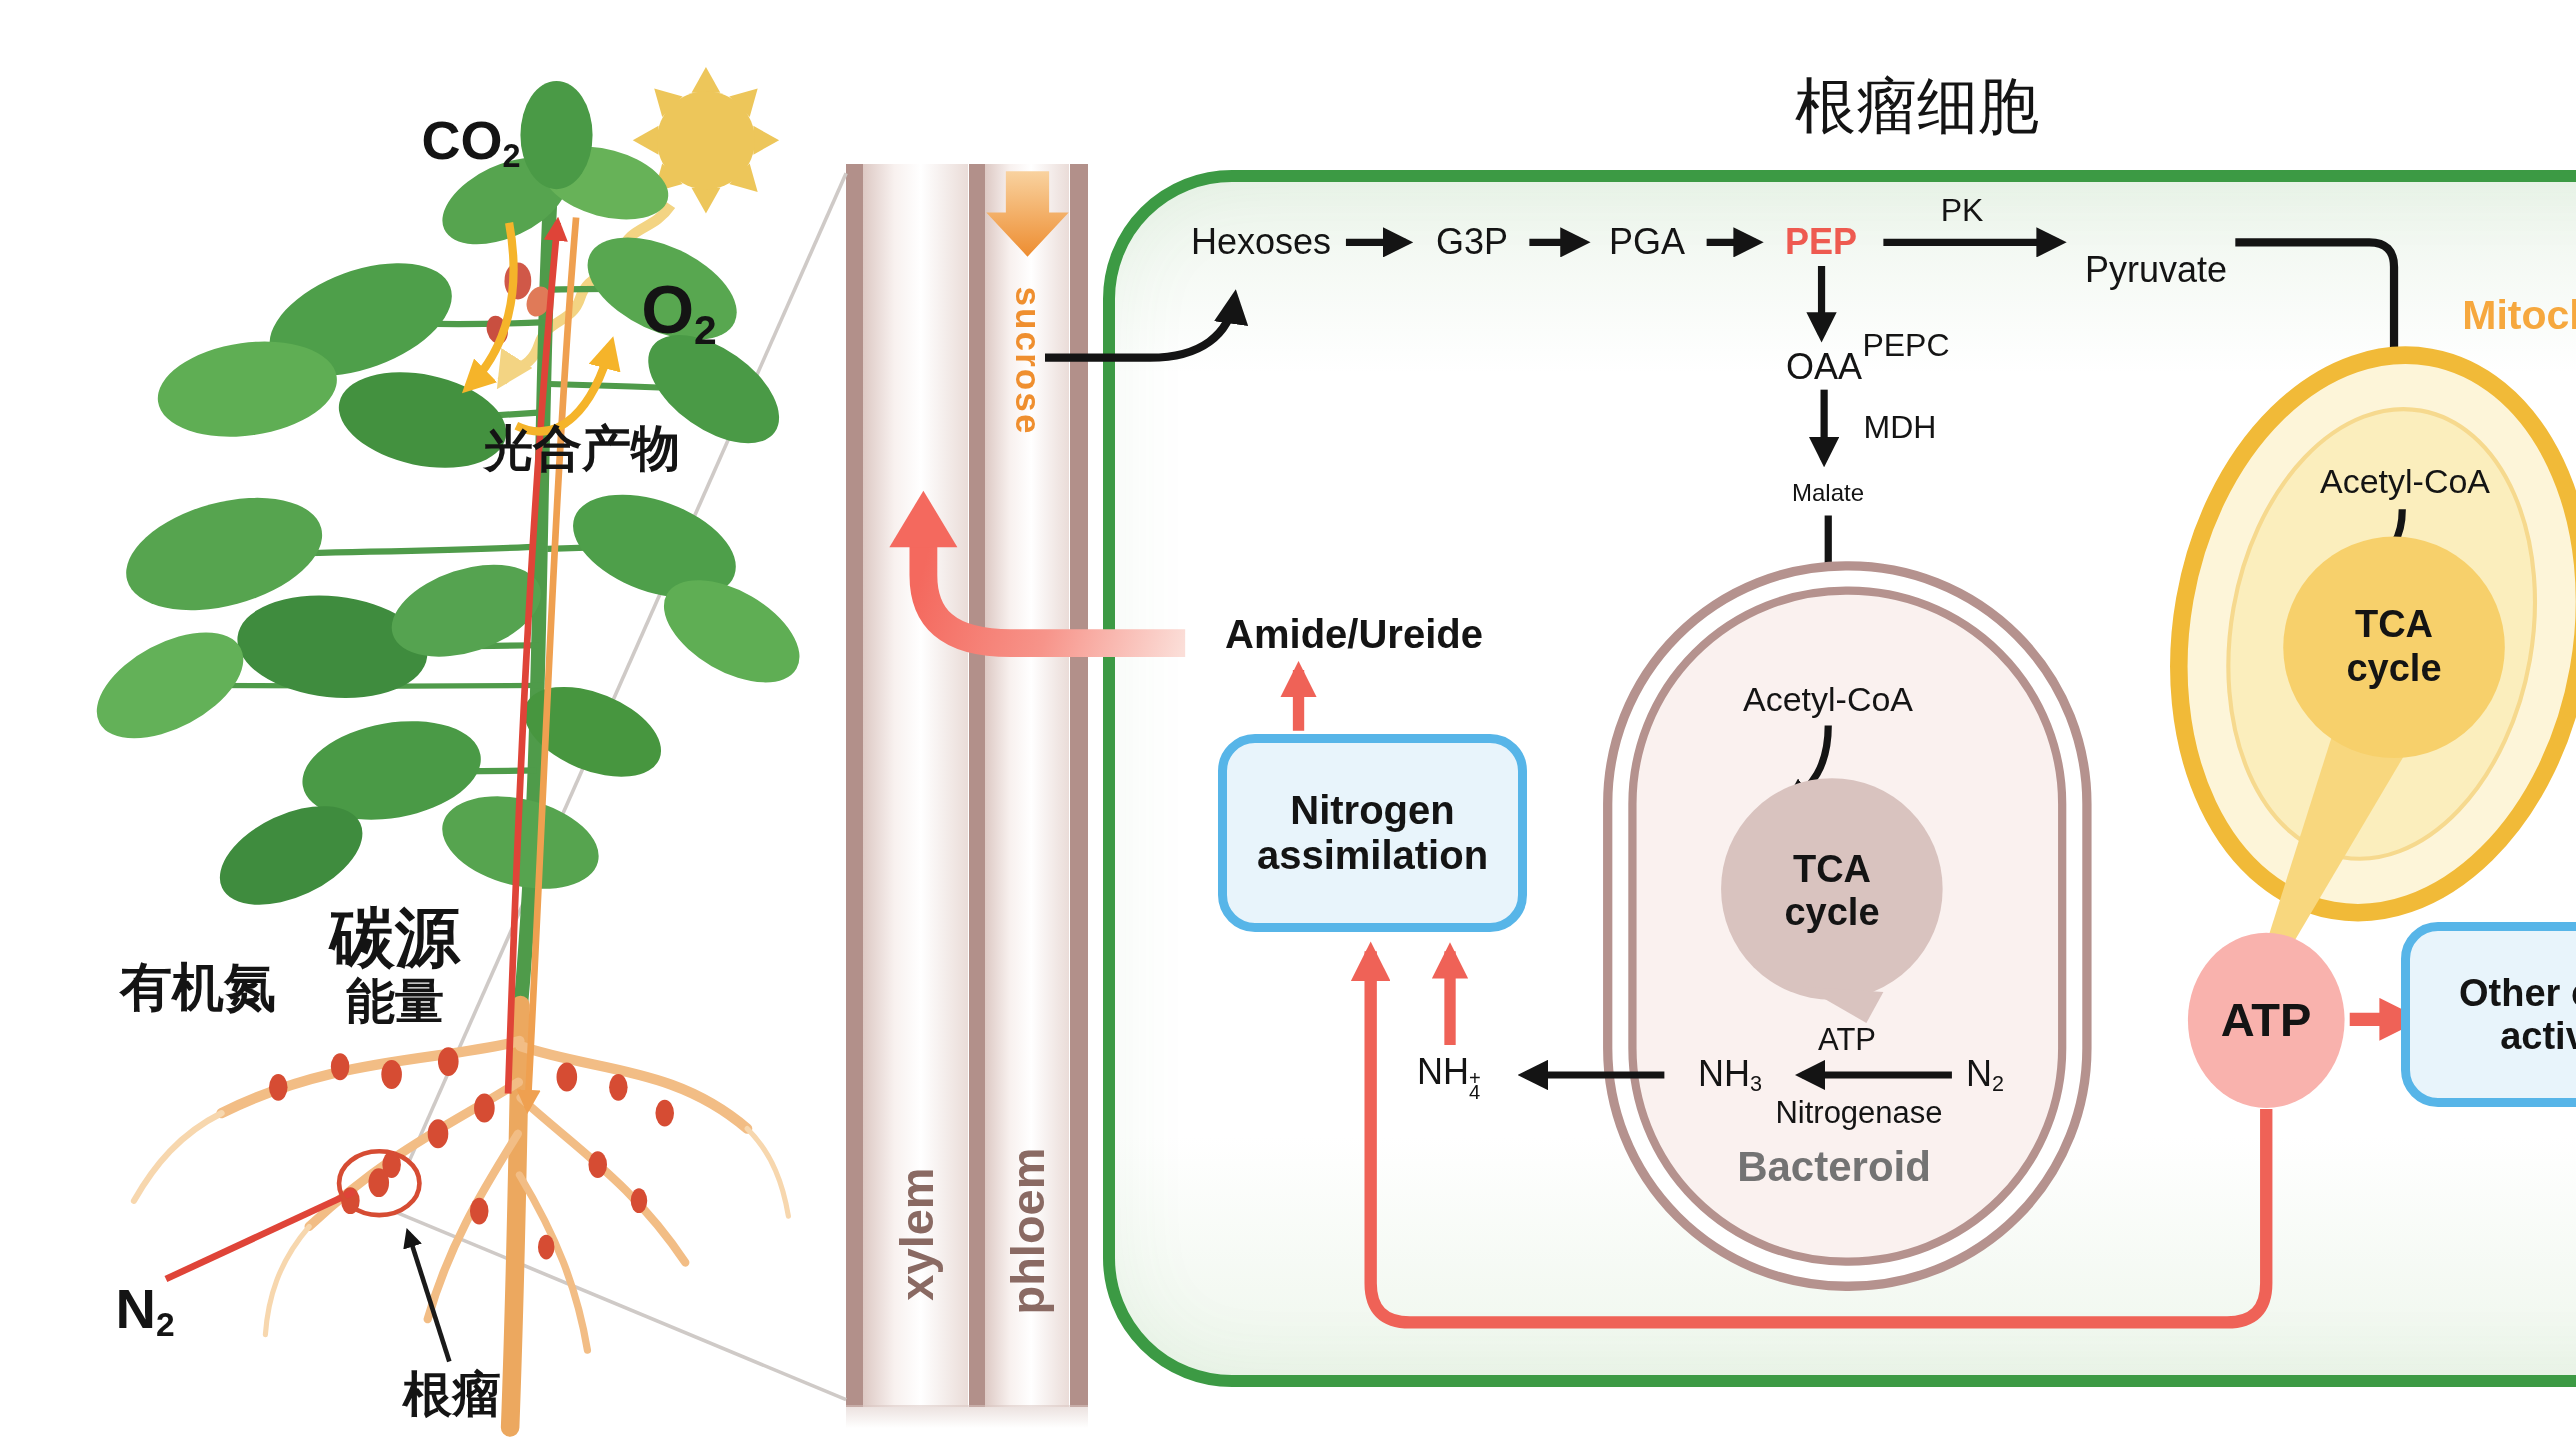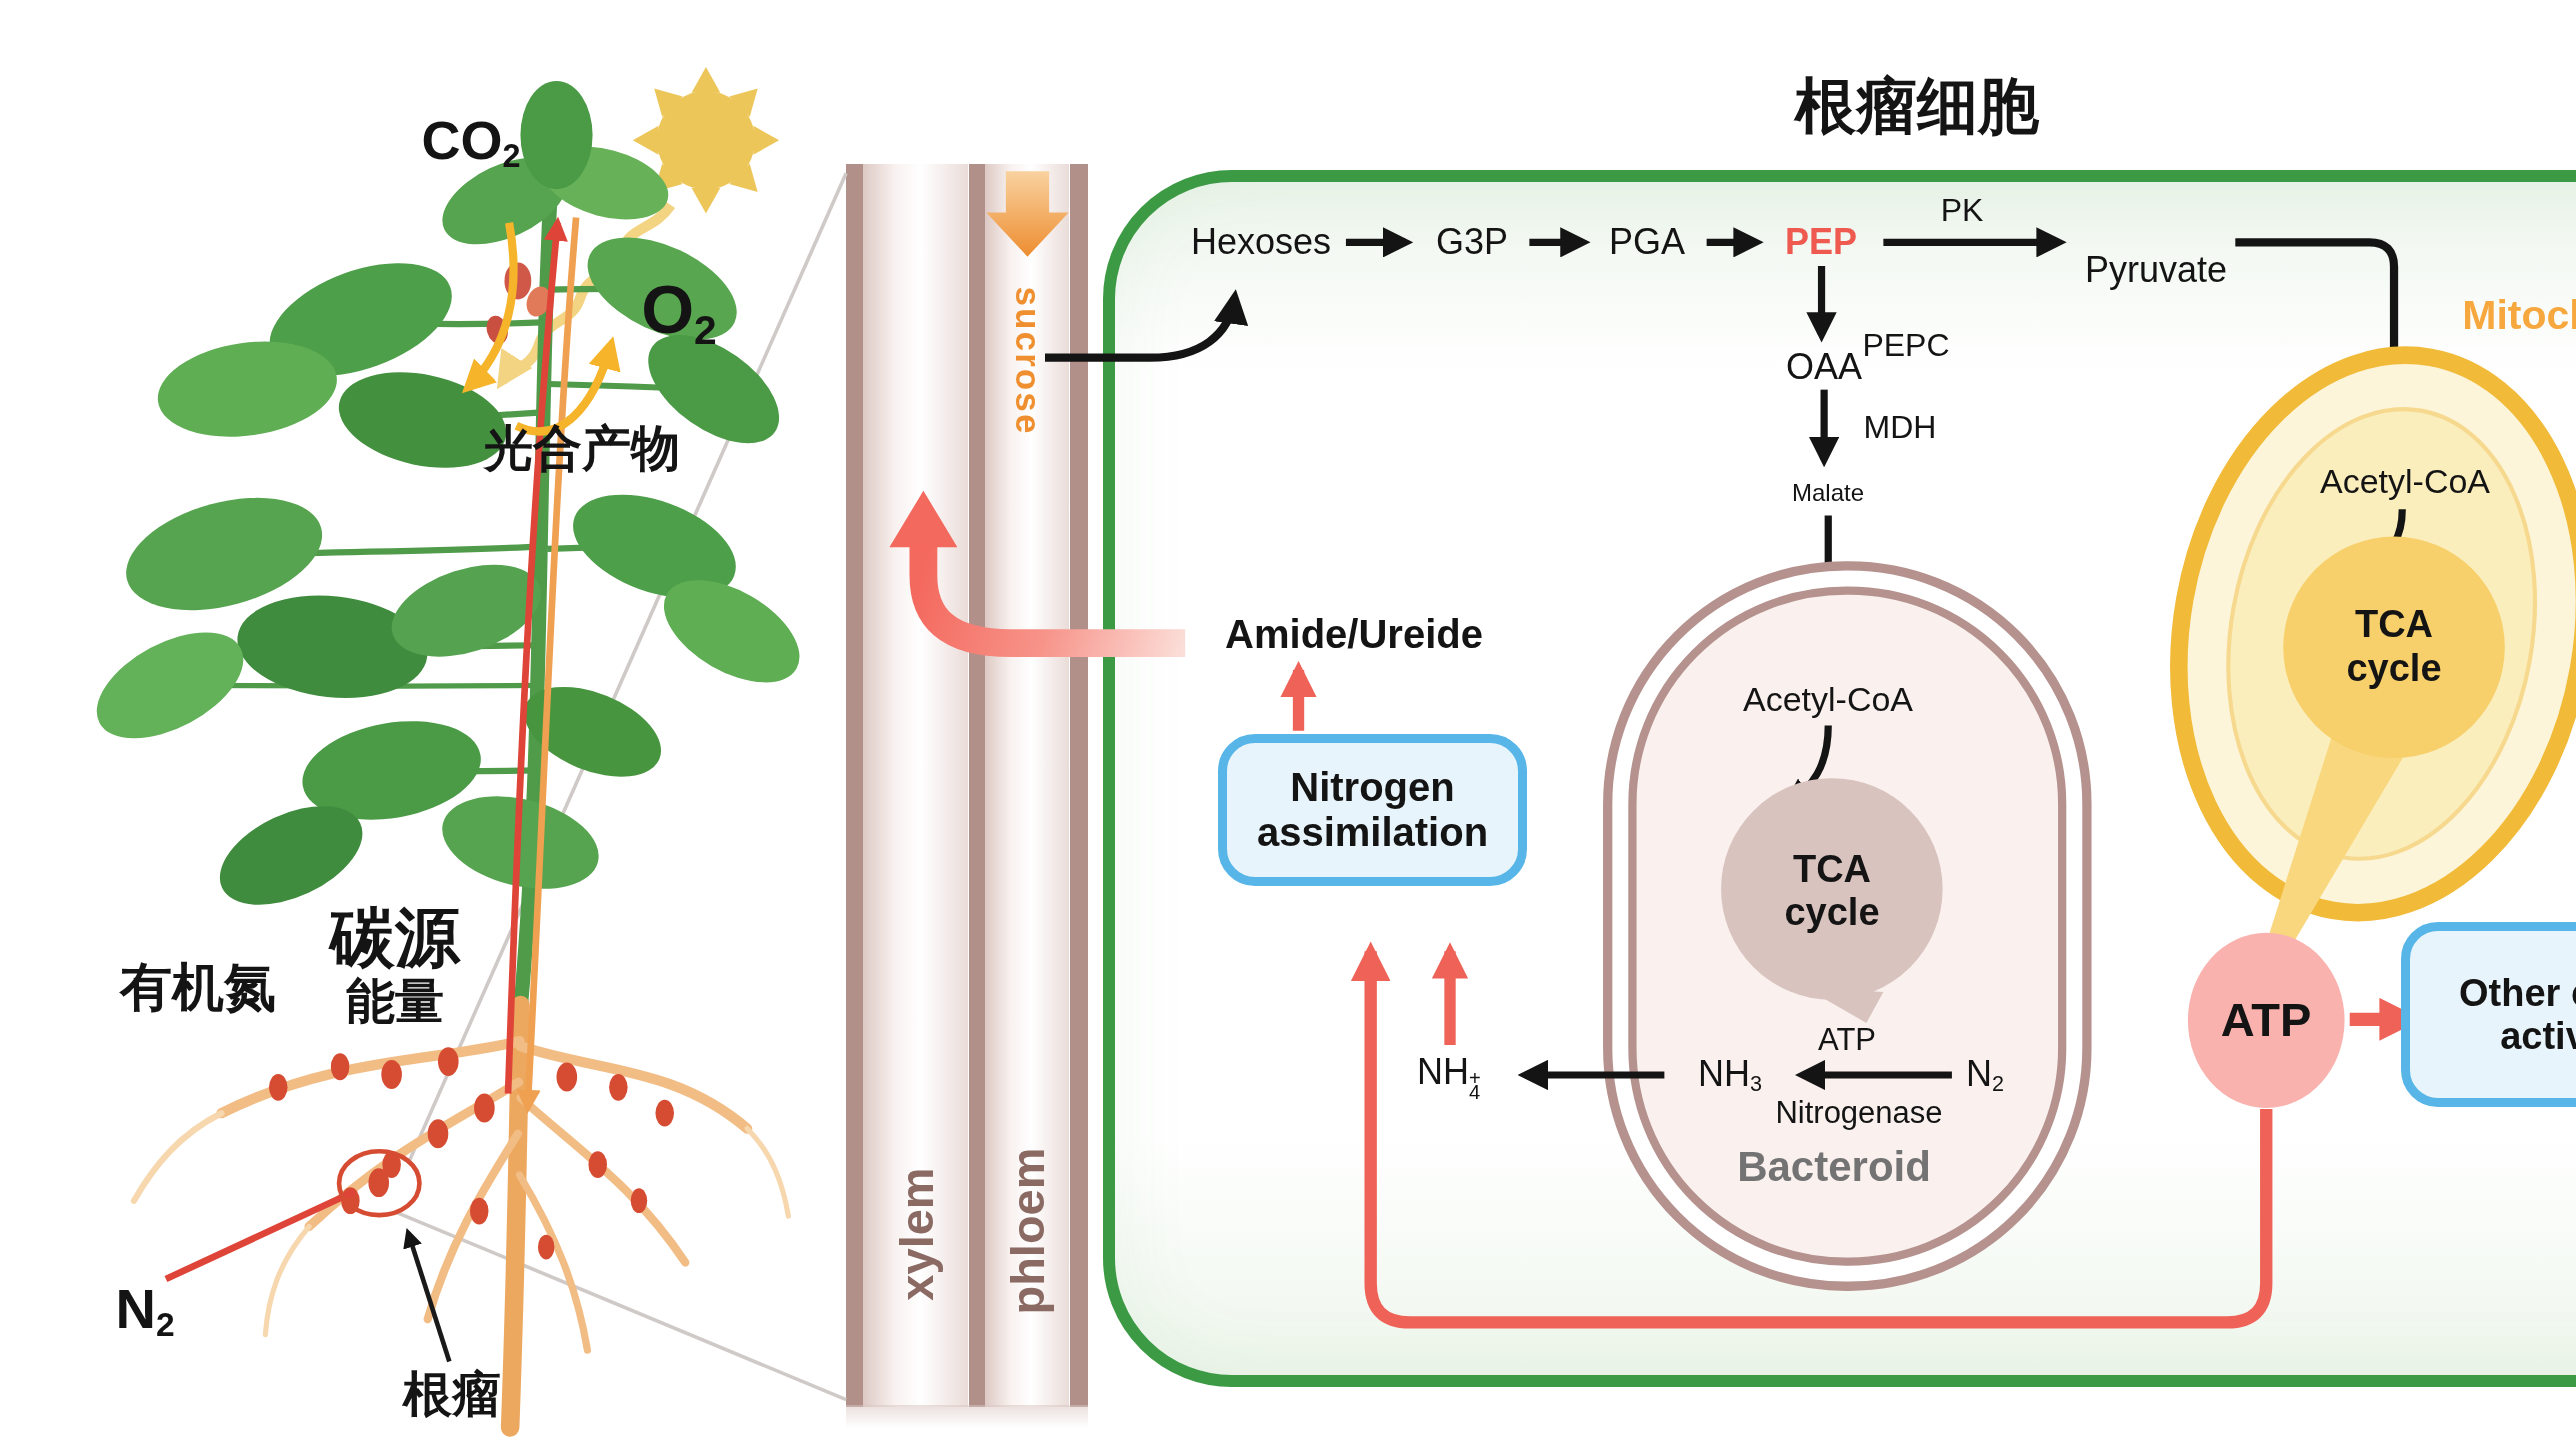--- a/index.html
+++ b/index.html
@@ -233,30 +233,30 @@
   <ellipse cx="4398" cy="1980" rx="152" ry="170" fill="#f9b2ad"></ellipse>
 
   <g fill="none" stroke="#ef6257">
     <line x1="4560" y1="1978" x2="4680" y2="1978" stroke-width="26" marker-end="url(#mR)"></line>
     <path d="M4398 2152 V2490 Q4398 2566 4322 2566 H2736 Q2660 2566 2660 2490 V1846" stroke-width="24" marker-end="url(#mR)"></path>
     <line x1="2814" y1="2028" x2="2814" y2="1846" stroke-width="22" marker-end="url(#mR)"></line>
     <line x1="2520" y1="1418" x2="2520" y2="1300" stroke-width="22" marker-end="url(#mR)"></line>
   </g>
 </svg>
 
-<div class="bluebox" style="left:1218px;top:734px;width:309px;height:152px;font-size:40px;">
+<div class="bluebox" style="left:1218px;top:734px;width:309px;height:198px;font-size:40px;">
   <span>Nitrogen</span>
   <span>assimilation</span>
 </div>
 <div class="bluebox" style="left:2401px;top:922px;width:361px;height:185px;font-size:38px;">
   <span>Other cellular</span>
   <span>activities</span>
 </div>
 
-<div class="lbl" style="left:1917px;top:106px;font-size:61px;font-weight:700;">根瘤细胞</div>
+<div class="lbl" style="left:1917px;top:106px;font-size:61px;font-weight:400;">根瘤细胞</div>
 
 <div class="lbl" style="left:1261px;top:242px;font-size:36px;">Hexoses</div>
 <div class="lbl" style="left:1472px;top:242px;font-size:36px;">G3P</div>
 <div class="lbl" style="left:1647px;top:242px;font-size:36px;">PGA</div>
 <div class="lbl" style="left:1821px;top:242px;font-size:36px;font-weight:700;color:#ee5a50;">PEP</div>
 <div class="lbl" style="left:1962px;top:210px;font-size:32px;">PK</div>
 <div class="lbl" style="left:2156px;top:242px;font-size:36px;margin-top:28px;">Pyruvate</div>
 <div class="lbl" style="left:1906px;top:304px;font-size:32px;margin-top:41px;">PEPC</div>
 <div class="lbl" style="left:1824px;top:367px;font-size:36px;">OAA</div>
 <div class="lbl" style="left:1900px;top:427px;font-size:32px;">MDH</div>

